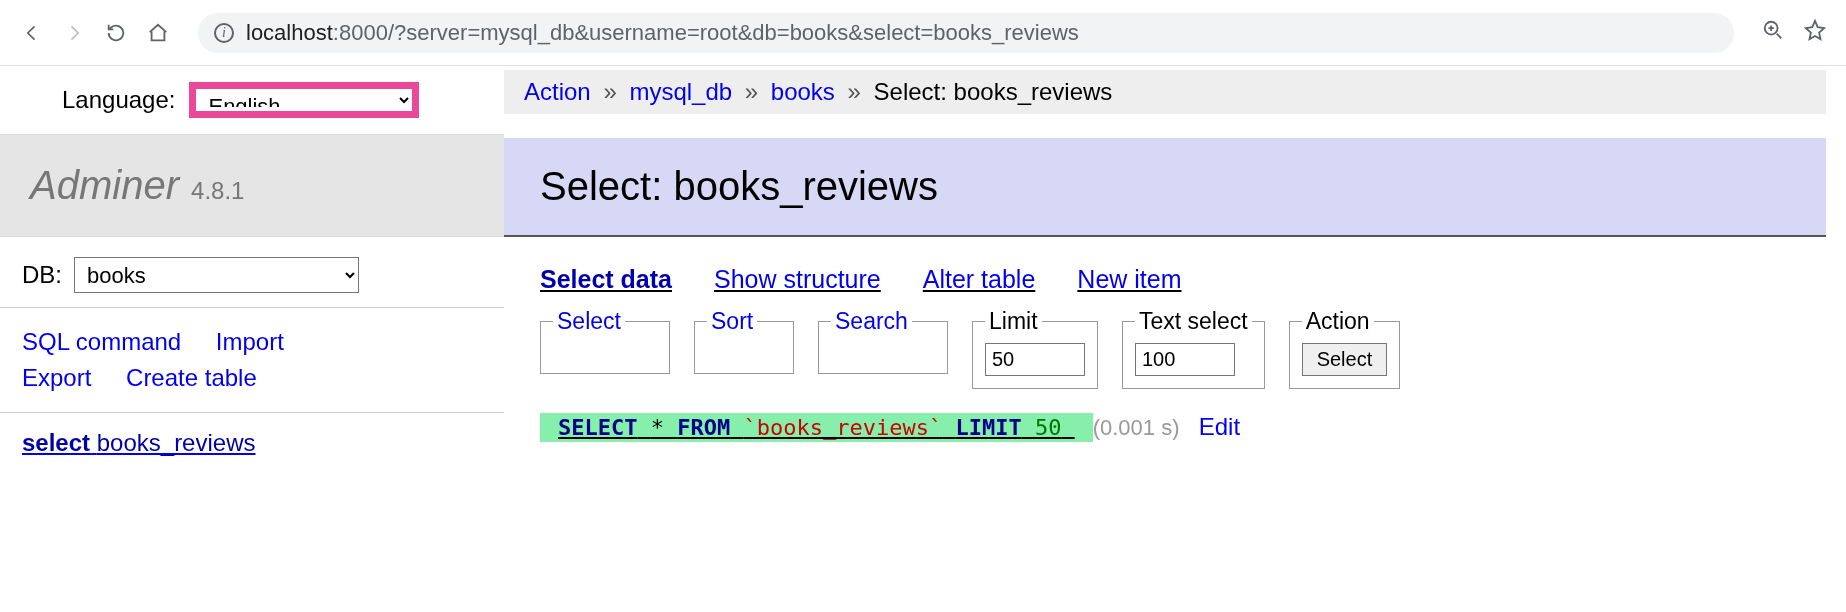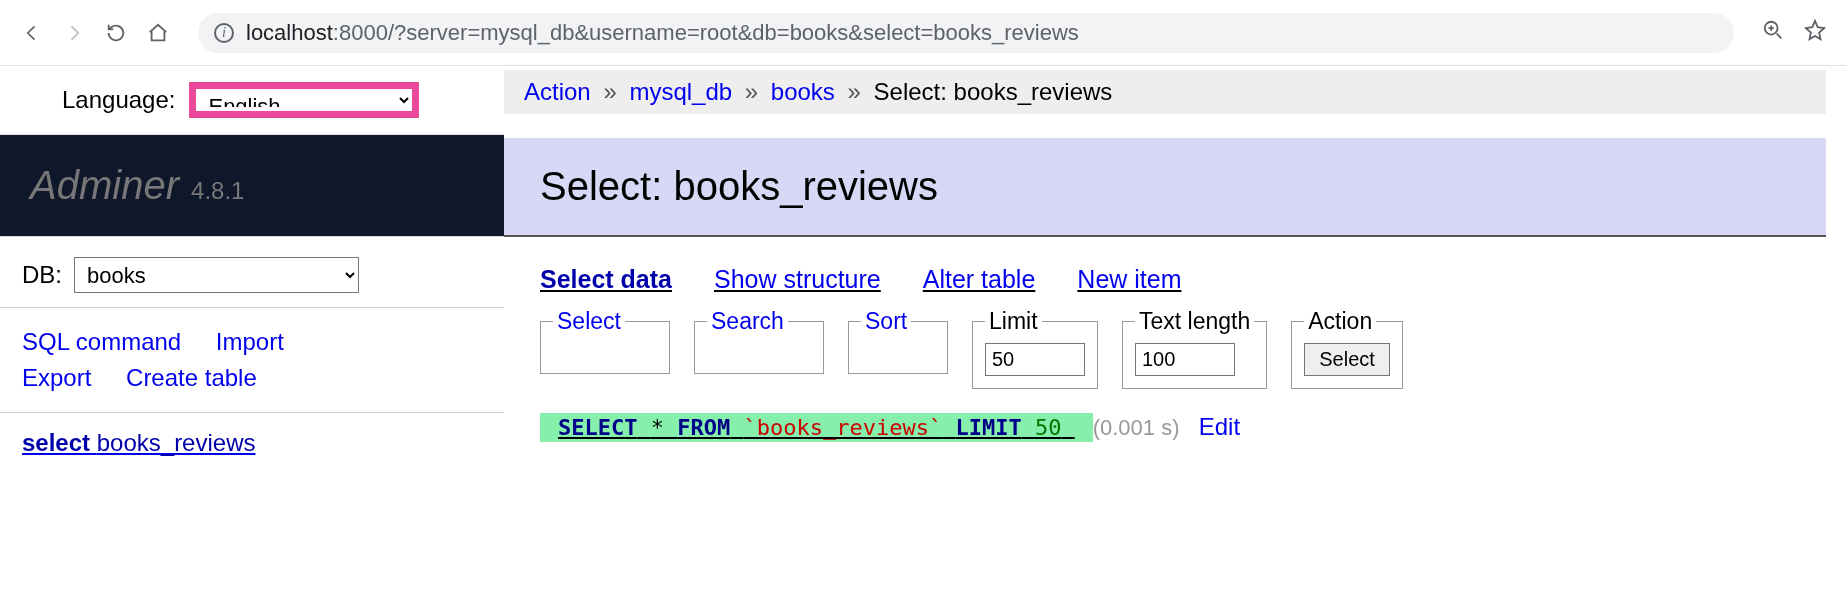--- a/index.html
+++ b/index.html
@@ -110,21 +110,21 @@
     .lang-row select {
       font-size: 22px;
       padding: 4px 8px;
       width: 230px;
       height: 36px;
       border: 7px solid #ec4899;
       background: #fff;
     }
     
     .logo-block {
-      background: #0f172a;
+      background: #e5e5e5;
       padding: 28px 30px;
       border-top: 1px solid #ddd;
       border-bottom: 1px solid #ddd;
     }
     .logo-block .app-name {
       font-style: italic;
       font-size: 40px;
       color: #777;
       font-weight: 500;
     }
@@ -374,32 +374,32 @@
       <span class="tab-active">Select data</span>
       <a href="#">Show structure</a>
       <a href="#">Alter table</a>
       <a href="#">New item</a>
     </div>
 
     <div class="fieldsets-row">
       <fieldset class="empty-fs">
         <legend class="link-legend">Select</legend>
       </fieldset>
+      <fieldset class="empty-fs" style="width:100px">
+        <legend class="link-legend">Sort</legend>
+      </fieldset>
       <fieldset class="empty-fs">
         <legend class="link-legend">Search</legend>
-      </fieldset>
-      <fieldset class="empty-fs" style="width:100px">
-        <legend class="link-legend">Sort</legend>
       </fieldset>
       <fieldset>
         <legend>Limit</legend>
         <input type="text" value="50" style="">
       </fieldset>
       <fieldset>
-        <legend>Text length</legend>
+        <legend>Text select</legend>
         <input type="text" value="100" style="">
       </fieldset>
       <fieldset>
         <legend>Action</legend>
         <input type="submit" value="Select" style="">
       </fieldset>
     </div>
 
     <div class="sql-row">
       <code>

